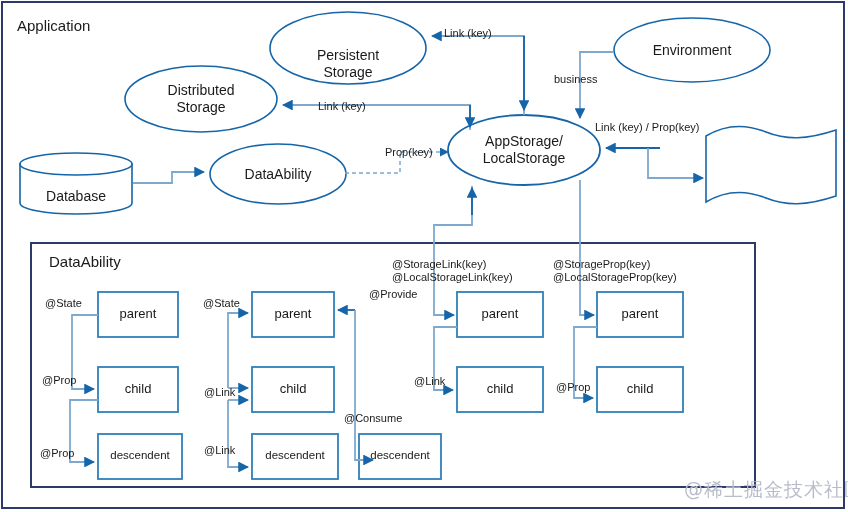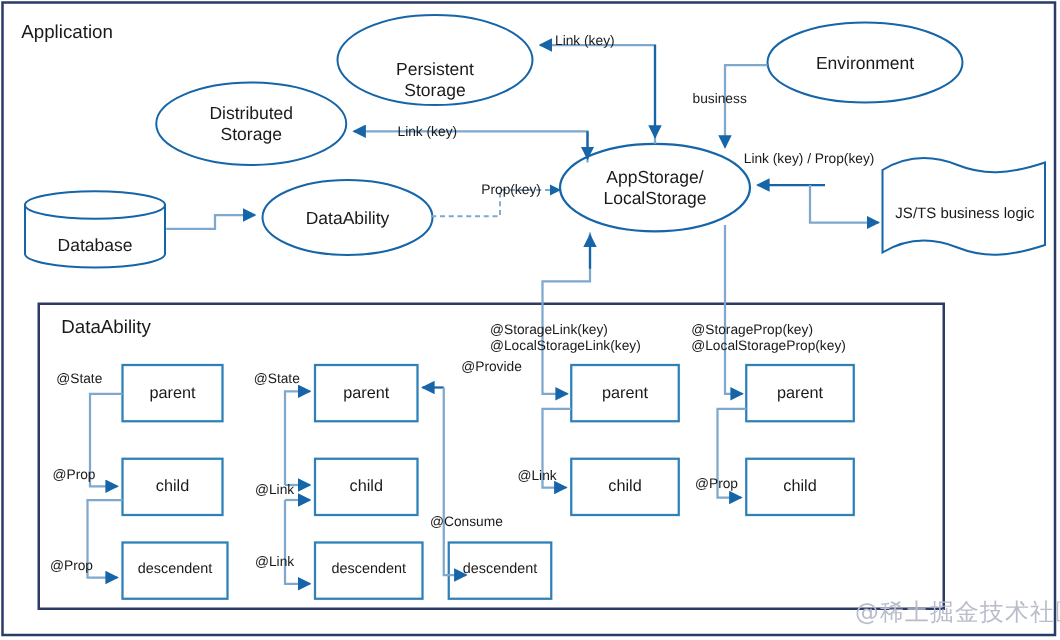--- a/index.html
+++ b/index.html
@@ -153,21 +153,20 @@
 
   <div class="lbl t-node" style="left:26px;top:188px;width:100px;">Database</div>
 
   <div class="lbl t-node" style="left:228px;top:166px;width:100px;">DataAbility</div>
 
   <div class="lbl t-node" style="left:463px;top:133px;width:122px;">AppStorage/
 LocalStorage</div>
 
   <div class="lbl t-node" style="left:642px;top:42px;width:100px;">Environment</div>
 
-  <div class="lbl t-node-sm" style="left:708px;top:163px;width:128px;">JS/TS business logic</div>
 
   <div class="lbl t-edge" style="left:444px;top:27px;">Link (key)</div>
 
   <div class="lbl t-edge" style="left:318px;top:100px;">Link (key)</div>
 
   <div class="lbl t-edge" style="left:339px;top:146px;margin-left:46px;">Prop(key)</div>
 
   <div class="lbl t-edge" style="left:554px;top:73px;">business</div>
 
   <div class="lbl t-edge" style="left:595px;top:121px;">Link (key) / Prop(key)</div>

